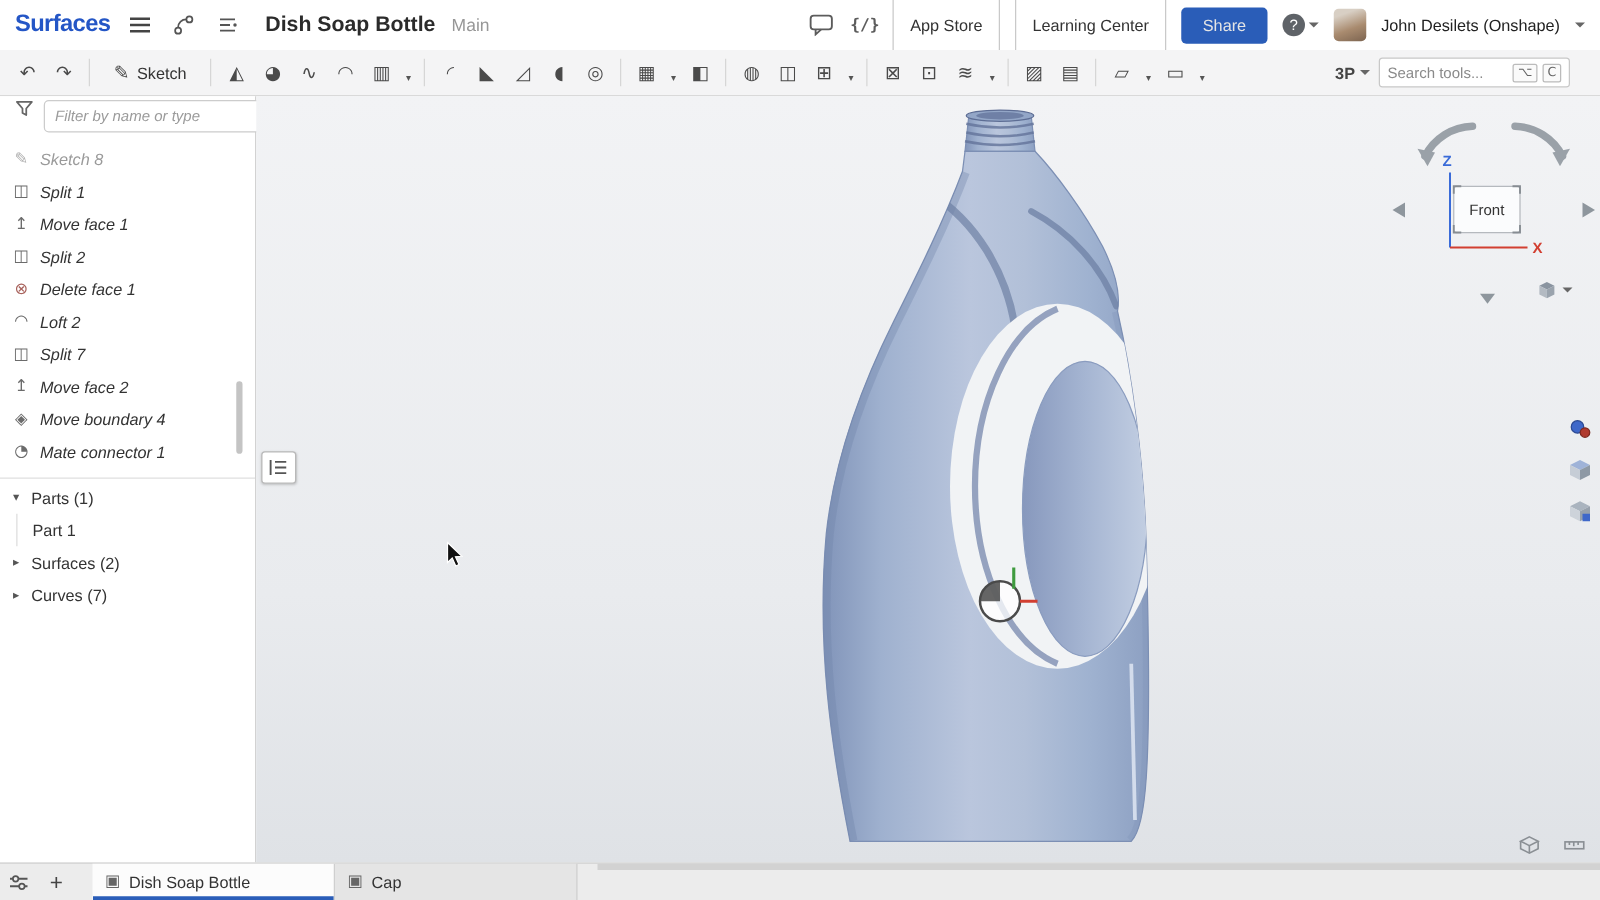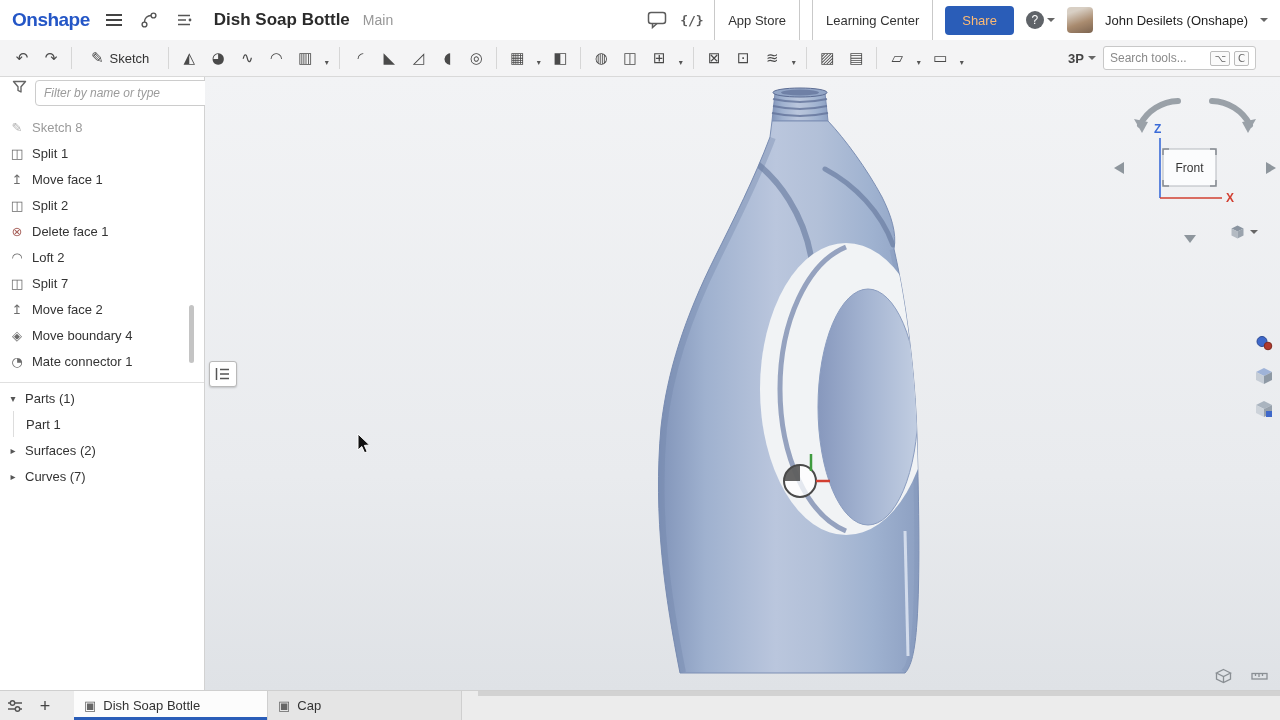--- a/index.html
+++ b/index.html
@@ -9,21 +9,21 @@
   
   .hdr { height:40px; background:#fff; display:flex; align-items:center; padding:0 12px; gap:13px; flex-shrink:0; }
   .logo { font-size:19px; font-weight:bold; color:#2456c6; letter-spacing:-0.5px; }
   .burger { width:16px; height:2px; background:#444; box-shadow:0 -5px 0 #444, 0 5px 0 #444; display:inline-block; }
   .hdr-icon { display:grid; place-items:center; width:22px; height:22px; }
   .doc-title { font-size:17px; font-weight:600; color:#2b2b2b; margin-left:6px; white-space:nowrap; }
   .workspace { font-size:14px; color:#979797; }
   .hdr-right { margin-left:auto; display:flex; align-items:center; gap:12px; }
   .api-glyph { font-size:13px; font-weight:bold; color:#5c5c5c; font-family:"DejaVu Sans Mono", monospace; }
   .btn-outline { border:1px solid #c9c9c9; border-radius:4px; background:#fff; padding:18px 13px; font-size:13px; color:#333; white-space:nowrap; cursor:pointer; font-family:inherit; }
-  .btn-share { background:#2a5db8; color:#fdba74; border:none; border-radius:4px; padding:7px 17px; font-size:13px; cursor:pointer; font-family:inherit; }
+  .btn-share { background:#2a5db8; color:#e5e5e5; border:none; border-radius:4px; padding:7px 17px; font-size:13px; cursor:pointer; font-family:inherit; }
   .help-wrap { display:flex; align-items:center; gap:3px; }
   .help-circle { width:18px; height:18px; border-radius:50%; background:#5f6368; color:#fff; font-size:12px; display:grid; place-items:center; }
   .caret-dn { width:0; height:0; border-left:4px solid transparent; border-right:4px solid transparent; border-top:4px solid #666; display:inline-block; }
   .avatar { width:26px; height:26px; border-radius:4px; background:linear-gradient(160deg,#d8cfc4 20%,#a98b6f 60%,#7c6450); }
   .username { font-size:13px; color:#222; white-space:nowrap; }
 
   
   .toolbar { height:37px; background:#f4f4f5; border-bottom:1px solid #d9d9d9; display:flex; align-items:center; padding:0 8px; gap:1px; flex-shrink:0; }
   .tool { display:grid; place-items:center; }
   .tool.icon { width:28px; height:26px; border-radius:3px; cursor:pointer; }
@@ -53,21 +53,21 @@
   .main { flex:1; display:flex; position:relative; min-height:0; }
 
   
   .panel { width:205px; background:#fff; border-right:1px solid #d2d2d2; position:relative; flex-shrink:0; }
   .panel-header { display:flex; align-items:center; padding:9px 10px 5px; }
   .panel-title { font-size:13px; font-weight:500; color:#333; }
   .panel-hicons { margin-left:auto; display:flex; gap:11px; align-items:center; }
   .filter-row { display:flex; align-items:flex-start; gap:8px; padding:3px 10px 8px 12px; }
   .filter-input { flex:1; height:26px; border:1px solid #ccc; border-radius:4px; padding:0 8px; font-size:12px; font-style:italic; color:#555; font-family:inherit; outline:none; }
   .filter-input::placeholder { color:#9b9b9b; font-style:italic; }
-  .feat-row { height:26px; display:flex; align-items:center; gap:7px; padding:0 9px; cursor:pointer; }
+  .feat-row { height:26px; display:flex; align-items:center; gap:7px; padding:0 9px; cursor:pointer;font-style:italic; }
   .ficon { width:16px; text-align:center; font-family:"DejaVu Sans",sans-serif; font-size:13px; color:#6b6b6b; line-height:1; }
   .ficon.sketch::before{content:"✎"} .ficon.split::before{content:"◫"} .ficon.move-face::before{content:"↥"}
   .ficon.delete-face::before{content:"⊗"; color:#a8625c;} .ficon.loft::before{content:"◠"}
   .ficon.move-boundary::before{content:"◈"} .ficon.transform::before{content:"⊞"} .ficon.mate-connector::before{content:"◔"}
   .feat-label { color:#333; }
   .feat-row.muted .feat-label { color:#9a9a9a; }
   .feat-row.muted .ficon { color:#b0b0b0; }
   .panel-divider { height:1px; background:#e0e0e0; margin:8px 0 2px; }
   .tree-row { height:26px; display:flex; align-items:center; gap:6px; padding:0 7px; cursor:pointer; }
   .chev { width:12px; font-size:10px; color:#555; font-family:"DejaVu Sans",sans-serif; text-align:center; }
@@ -97,21 +97,21 @@
   .tab { width:194px; display:flex; align-items:center; gap:7px; padding:0 10px; font-size:13px; color:#333; background:#e5e5e5; border-right:1px solid #cfcfcf; cursor:pointer; white-space:nowrap; overflow:hidden; }
   .tab.active { background:#fcfcfc; box-shadow:inset 0 -3px 0 #2a5db8; }
   .tab-icon { font-family:"DejaVu Sans",sans-serif; color:#666; font-size:13px; }
   .tab-icon::before { content:"▣"; }
   .tabs-scroll { position:absolute; left:478px; right:0; top:0; height:5px; background:#d2d2d2; cursor:pointer; }
 </style>
 </head>
 <body>
 
 <header class="hdr">
-  <span class="logo">Onshape</span>
+  <span class="logo">Surfaces</span>
   <span class="hdr-icon">
       <span class="burger"></span>
     </span>
   <span class="hdr-icon">
     <svg width="18" height="18" viewBox="0 0 18 18">
         <circle cx="4.5" cy="13.5" r="2.4" fill="none" stroke="#555" stroke-width="1.4"></circle>
         <circle cx="13.5" cy="4.5" r="2.4" fill="none" stroke="#555" stroke-width="1.4"></circle>
         <path d="M4.5 11C4.5 7 7.5 4.5 11 4.5" fill="none" stroke="#555" stroke-width="1.4"></path>
       </svg>
   </span>

